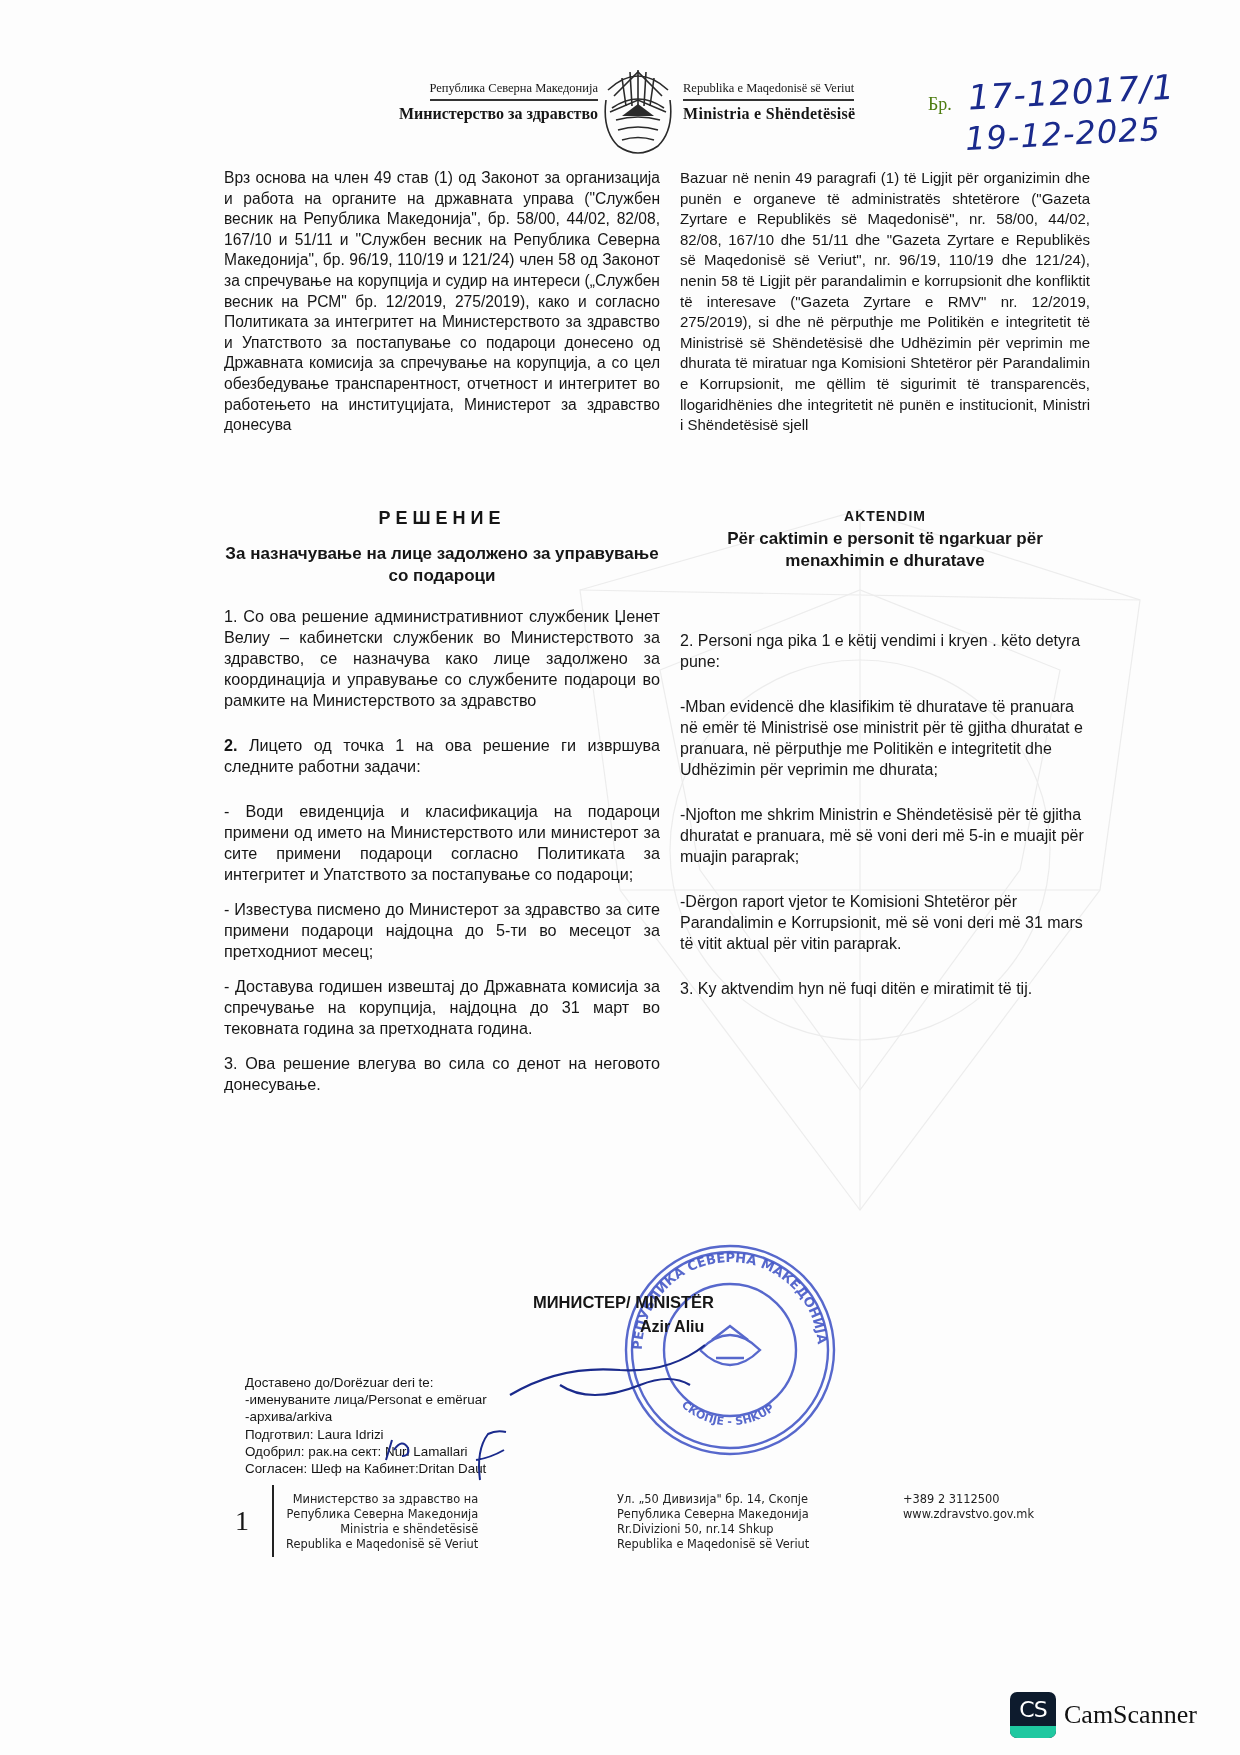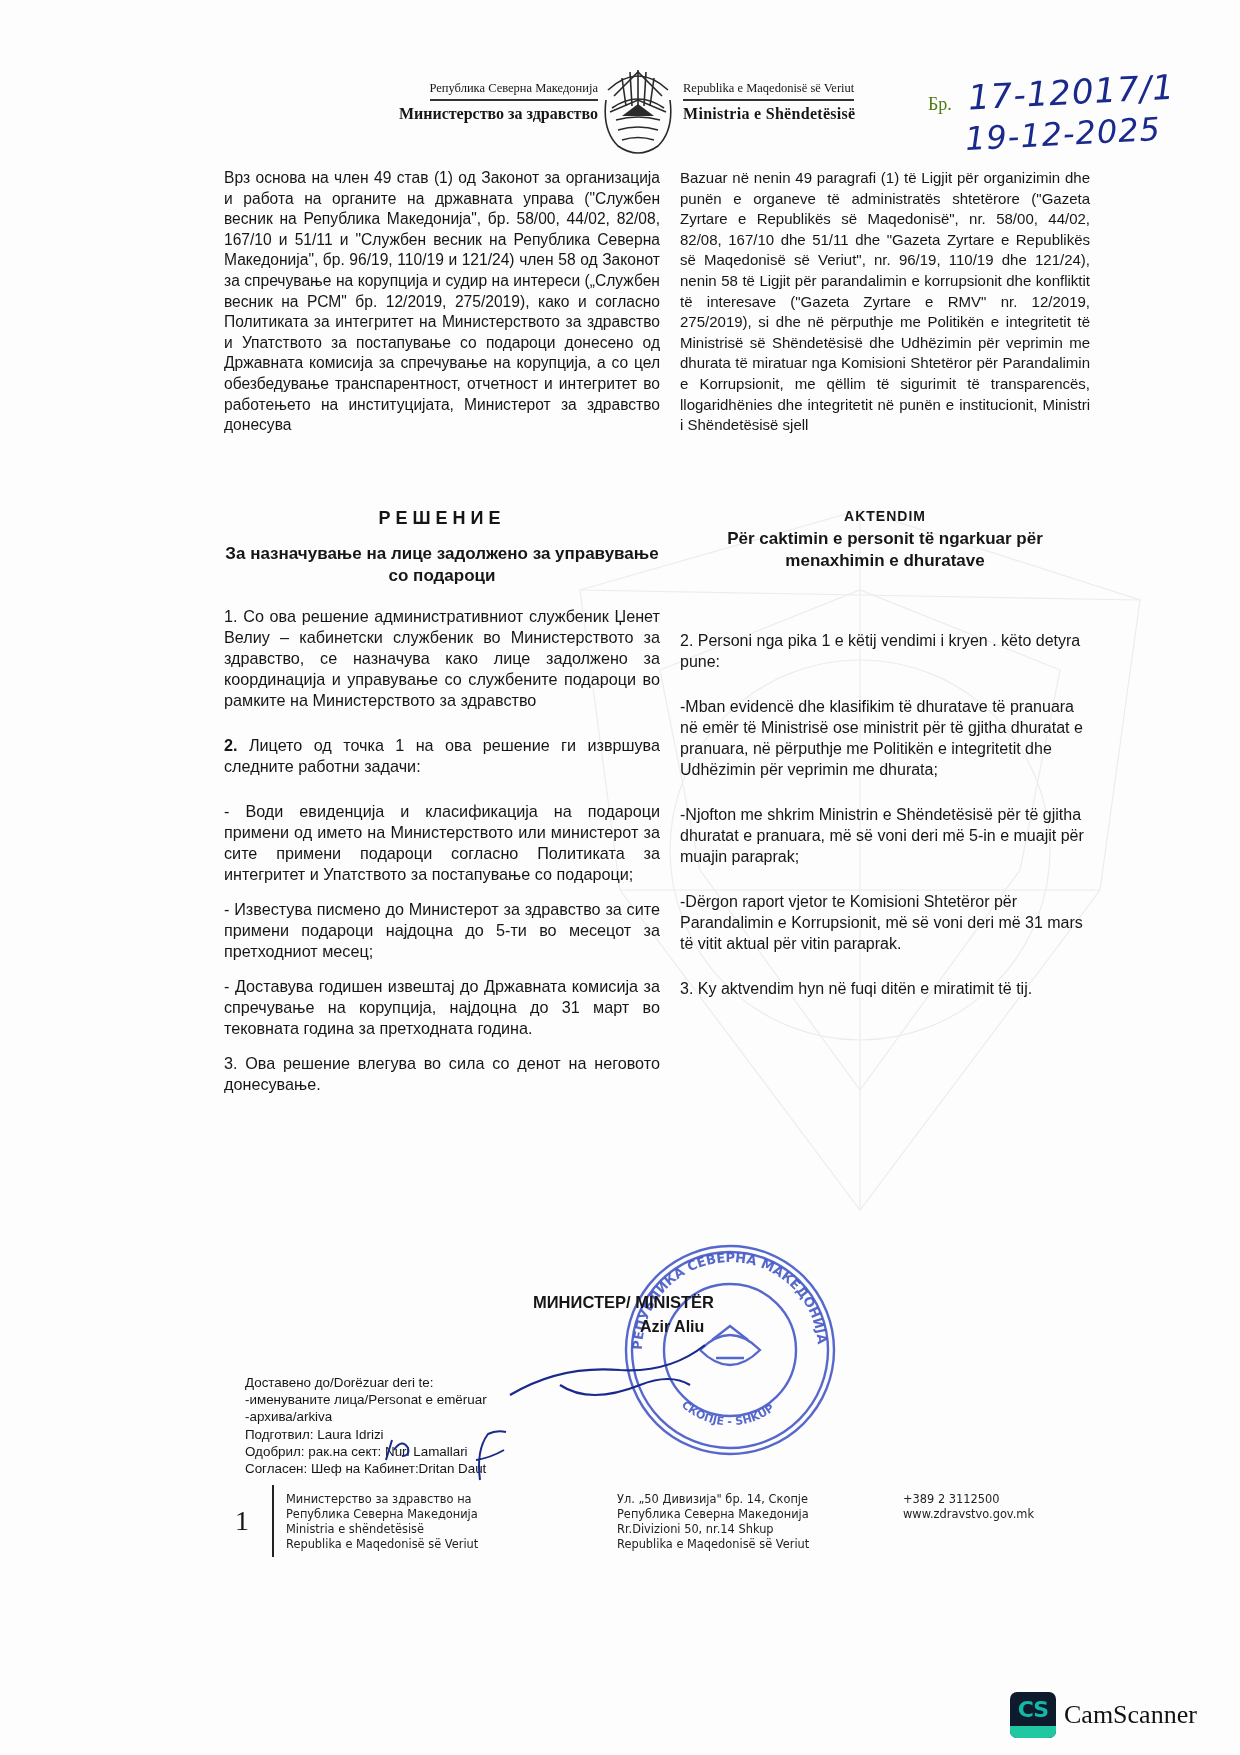--- a/index.html
+++ b/index.html
@@ -44,29 +44,29 @@
   
   .stamp { position:absolute; left:620px; top:1240px; width:220px; height:220px; }
 
   
   .distrib { position:absolute; left:245px; top:1374px; font-size:13.4px; line-height:17.2px; }
 
   
   .pg-num { position:absolute; left:235px; top:1505px; font-size:28px; font-family:"Liberation Serif", serif; }
   .pg-bar { position:absolute; left:272px; top:1485px; width:2px; height:72px; background:#222; }
   .foot { position:absolute; top:1492px; font-size:11.4px; line-height:15px; color:#222; font-family:"DejaVu Sans", sans-serif; }
-  .foot1 { left:286px; }
+  .foot1 { left:286px;text-align:right; }
   .foot2 { left:617px; }
   .foot3 { left:903px; }
 
   
   .cs-wrap { position:absolute; left:1010px; top:1692px; display:flex; align-items:center; }
   .cs-logo { width:46px; height:46px; border-radius:7px; background:#0d1b2d; position:relative; overflow:hidden; }
   .cs-logo .cs-band { position:absolute; left:0; bottom:0; width:46px; height:12px; background:#1fc8a0; }
-  .cs-logo .cs-txt { position:absolute; left:0; top:5px; width:46px; text-align:center; color:#14b8a6; font-weight:bold; font-size:22px; font-family:"DejaVu Sans", sans-serif; letter-spacing:-1px; }
+  .cs-logo .cs-txt { position:absolute; left:0; top:5px; width:46px; text-align:center; color:#ffffff; font-weight:normal; font-size:22px; font-family:"DejaVu Sans", sans-serif; letter-spacing:-1px; }
   .cs-name { margin-left:8px; font-family:"Liberation Serif", serif; font-size:26px; color:#111; }
 
   .watermark { position:absolute; left:540px; top:470px; width:640px; height:780px; opacity:.12; }
 </style>
 </head>
 <body>
 
 <div class="page">
 
   <svg class="watermark" viewBox="0 0 640 780">

